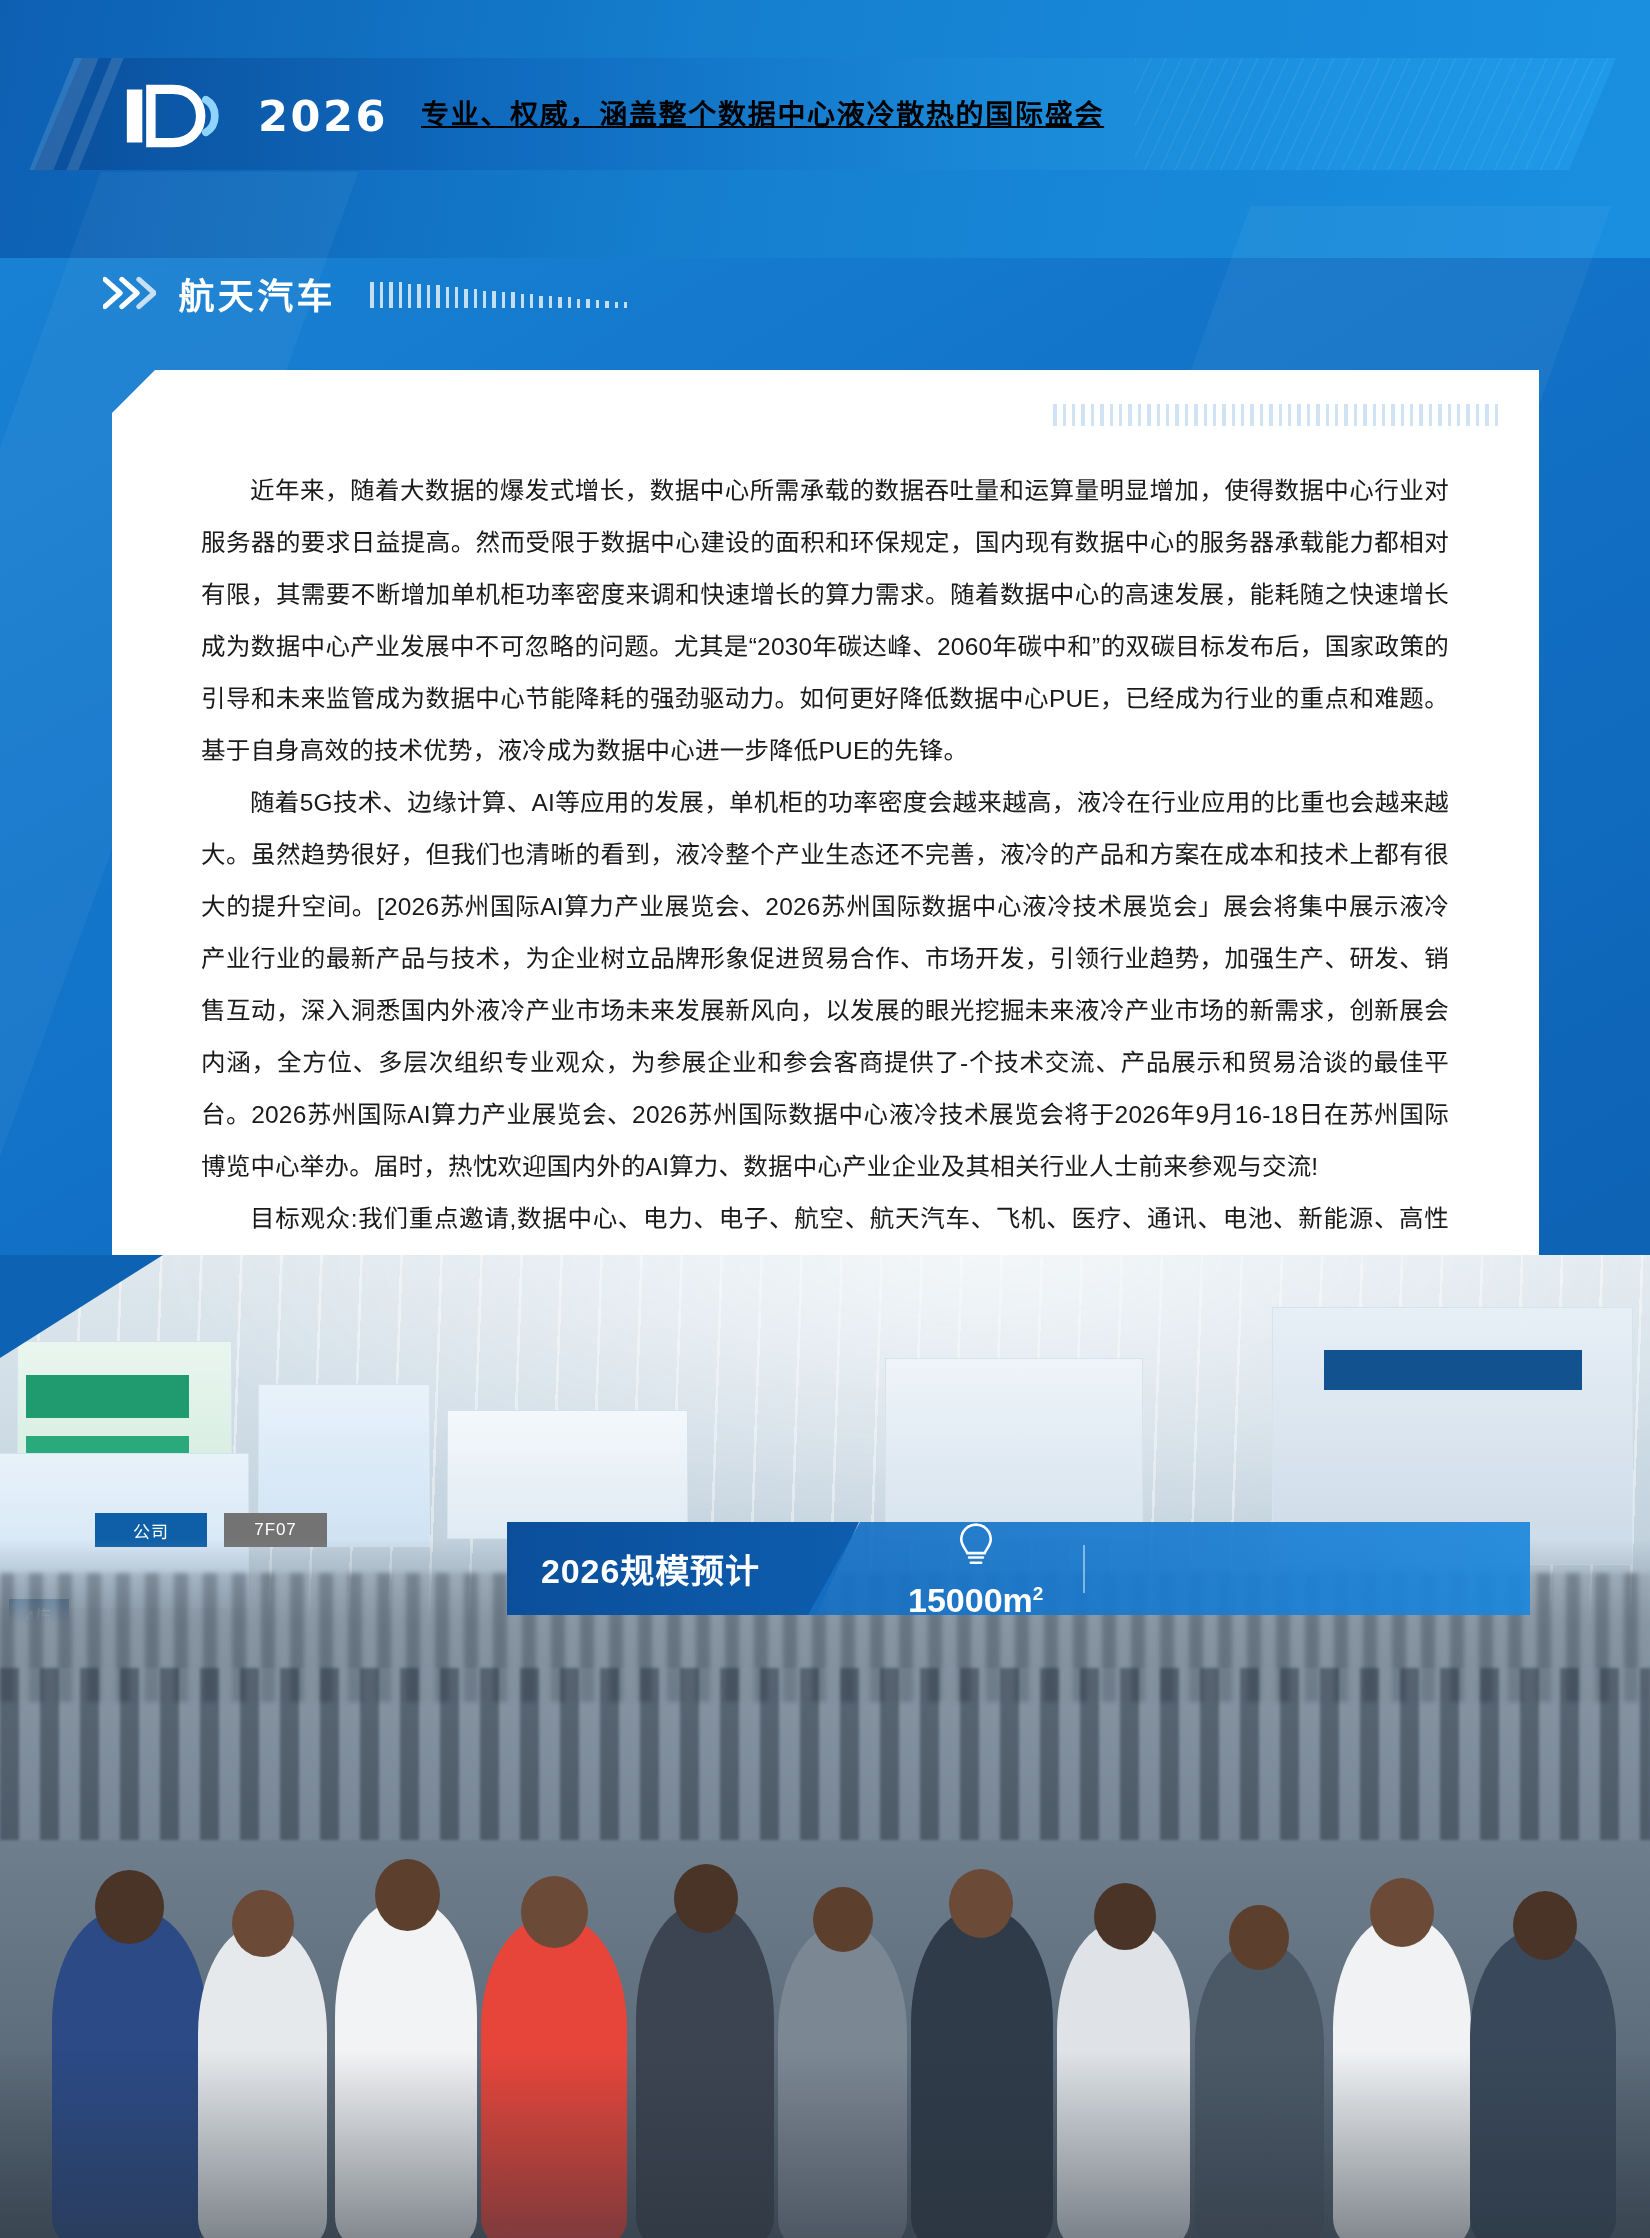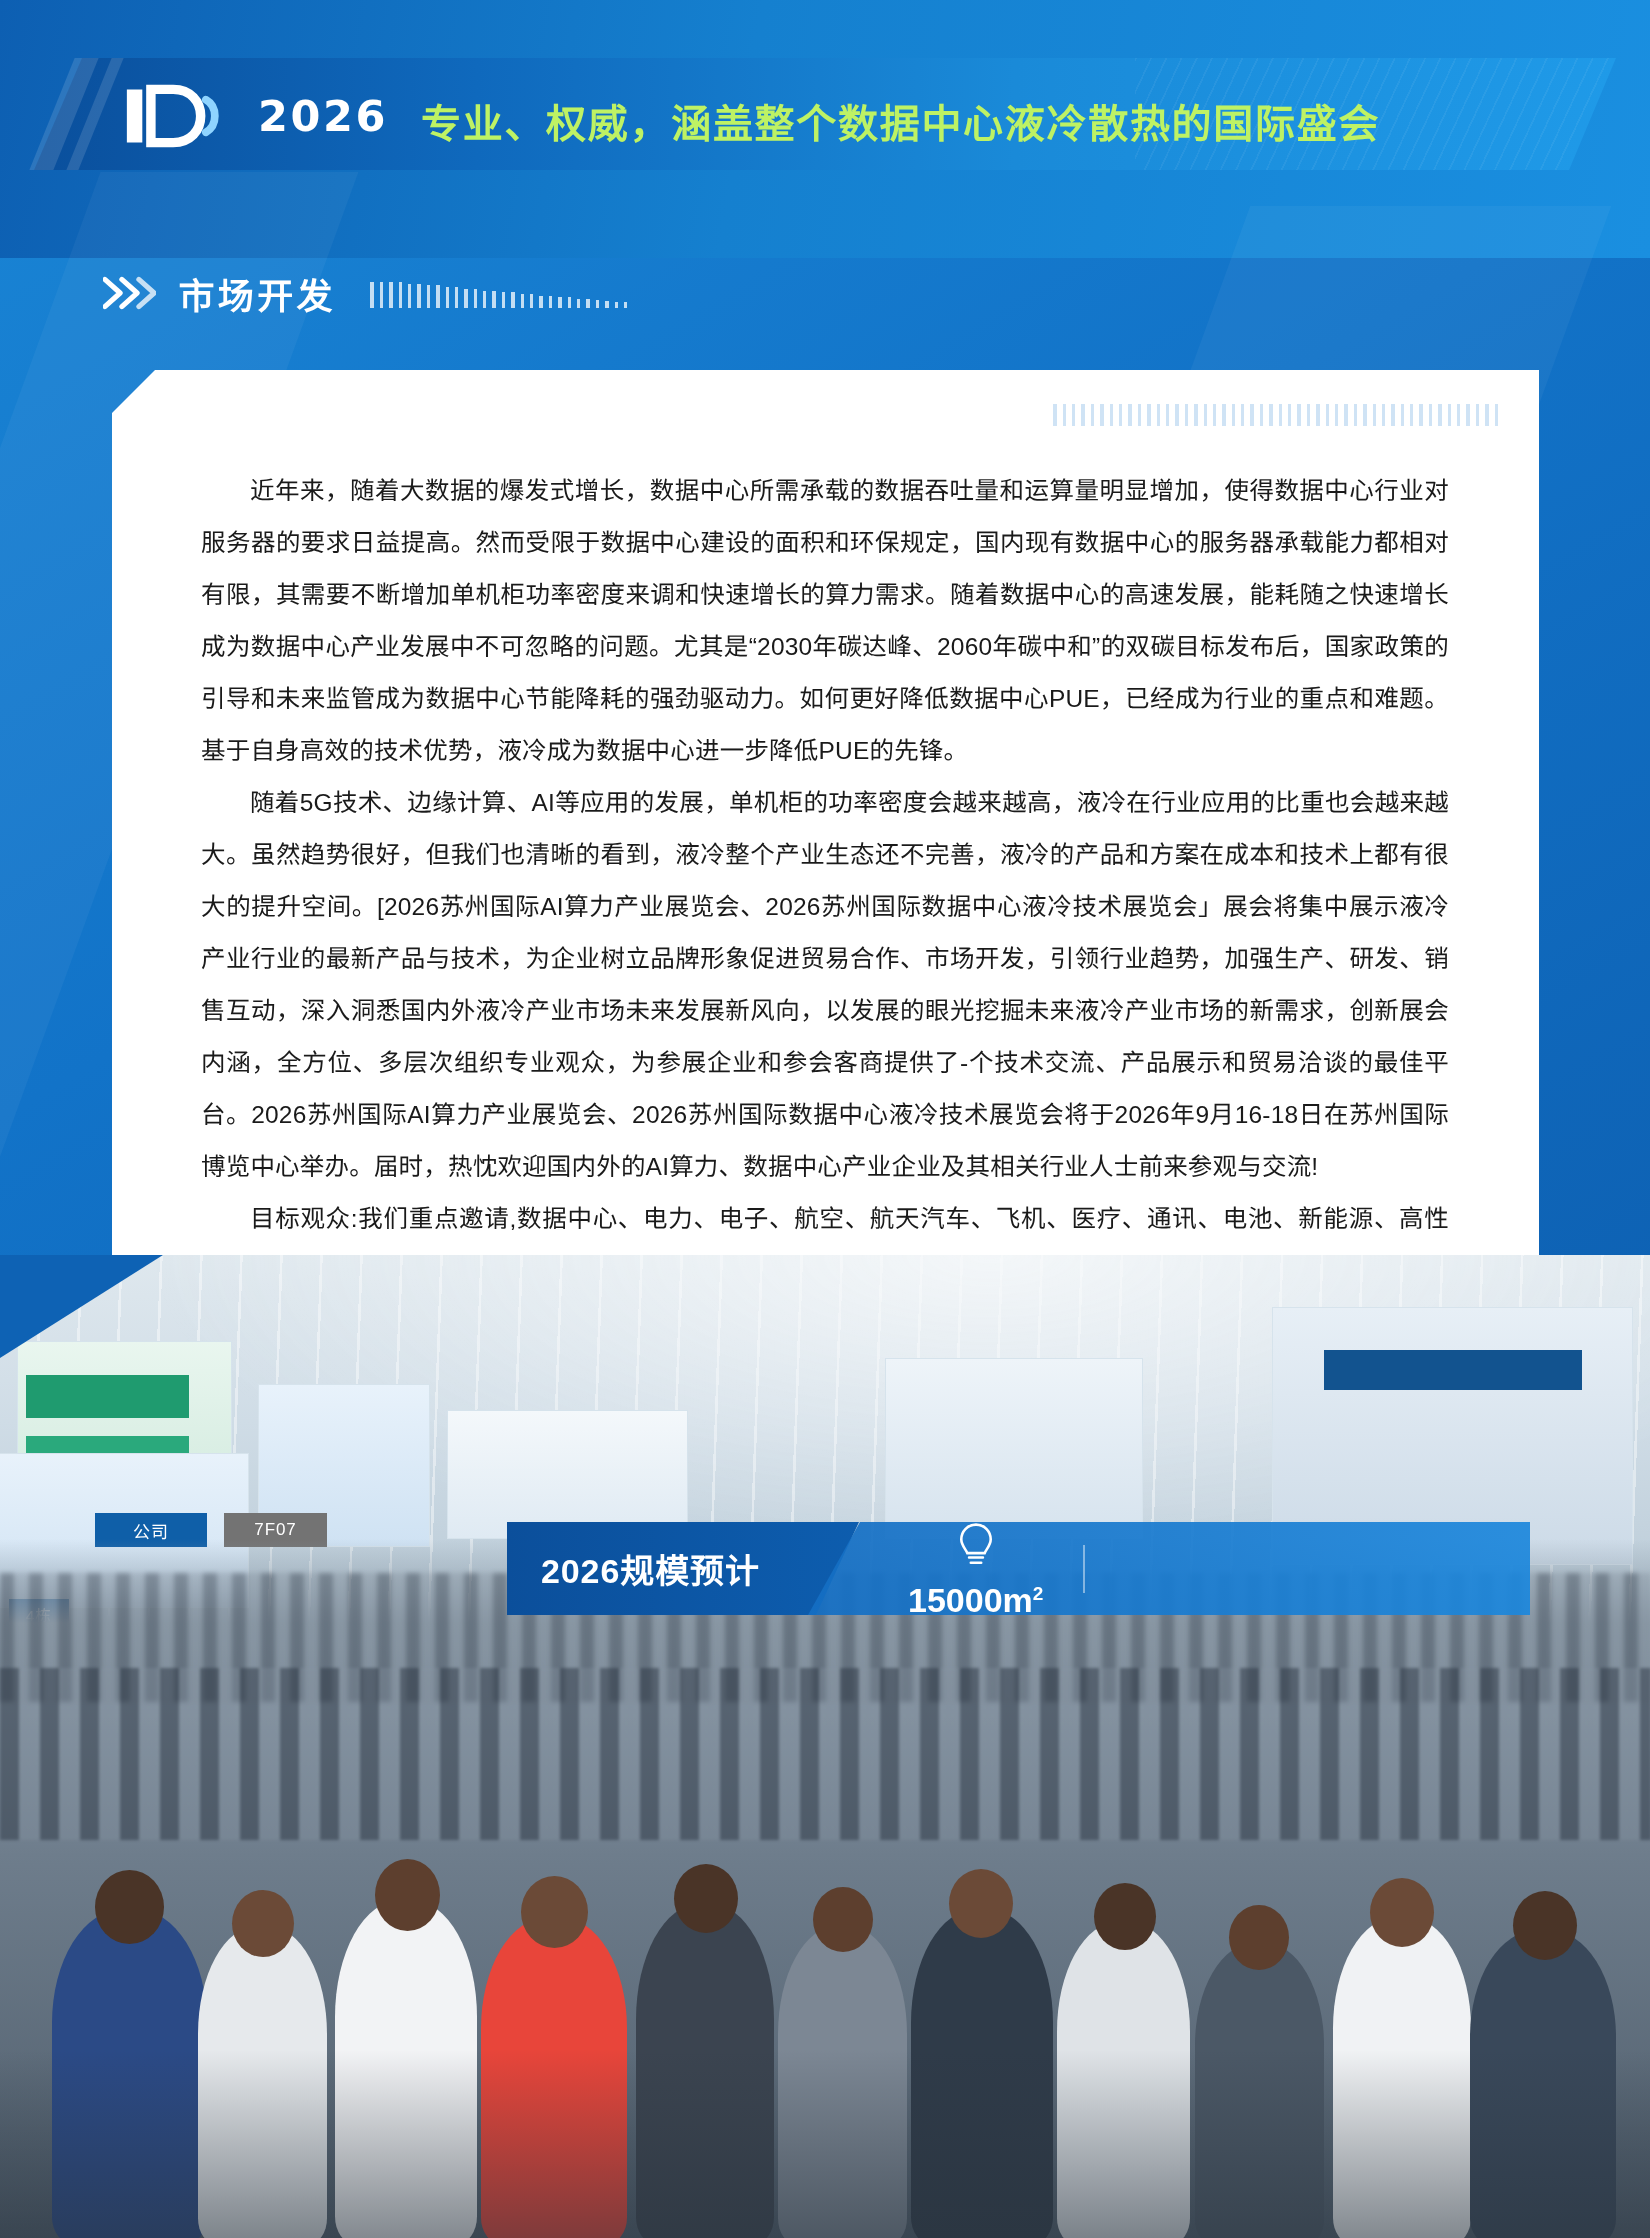--- a/index.html
+++ b/index.html
@@ -74,25 +74,26 @@
     left: 258px; top: 57px;
     font-size: 43px;
     font-weight: 700;
     color: #ffffff;
     letter-spacing: 2.6px;
     font-family: "DejaVu Sans", sans-serif;
   }
   .header-title {
     position: absolute;
     left: 421px; top: 58px;
-    font-size: 40px;
+    font-size: 28px;
     font-weight: 700;
-    color: #bef264;
+    color: #000000;
     letter-spacing: 1.7px;
     white-space: nowrap;
+    text-decoration: underline;
   }
 
   
   .section-head {
     position: absolute;
     left: 103px; top: 267px;
     display: flex;
     align-items: center;
     gap: 22.4px;
   }
@@ -311,21 +312,21 @@
 </div>
 
 <div class="section-head">
   <span class="chev">
     <svg width="53" height="34" viewBox="0 0 62 40" aria-hidden="true">
       <path d="M2 4 L20 20 L2 36" fill="none" stroke="#ffffff" stroke-width="6" stroke-linecap="round" stroke-linejoin="round"></path>
       <path d="M22 4 L40 20 L22 36" fill="none" stroke="#ffffff" stroke-width="6" stroke-linecap="round" stroke-linejoin="round"></path>
       <path d="M42 4 L60 20 L42 36" fill="none" stroke="#ffffff" stroke-width="6" stroke-linecap="round" stroke-linejoin="round" opacity="0.75"></path>
     </svg>
   </span>
-  <span class="section-title">市场开发</span>
+  <span class="section-title">航天汽车</span>
   <span class="tick-bar">
     <i style="height:26px"></i>
       <i style="height:26px"></i>
       <i style="height:26px"></i>
       <i style="height:26px"></i>
     <i style="height:24px"></i>
       <i style="height:24px"></i>
       <i style="height:22.4px"></i>
       <i style="height:22.4px"></i>
     <i style="height:20.6px"></i>

